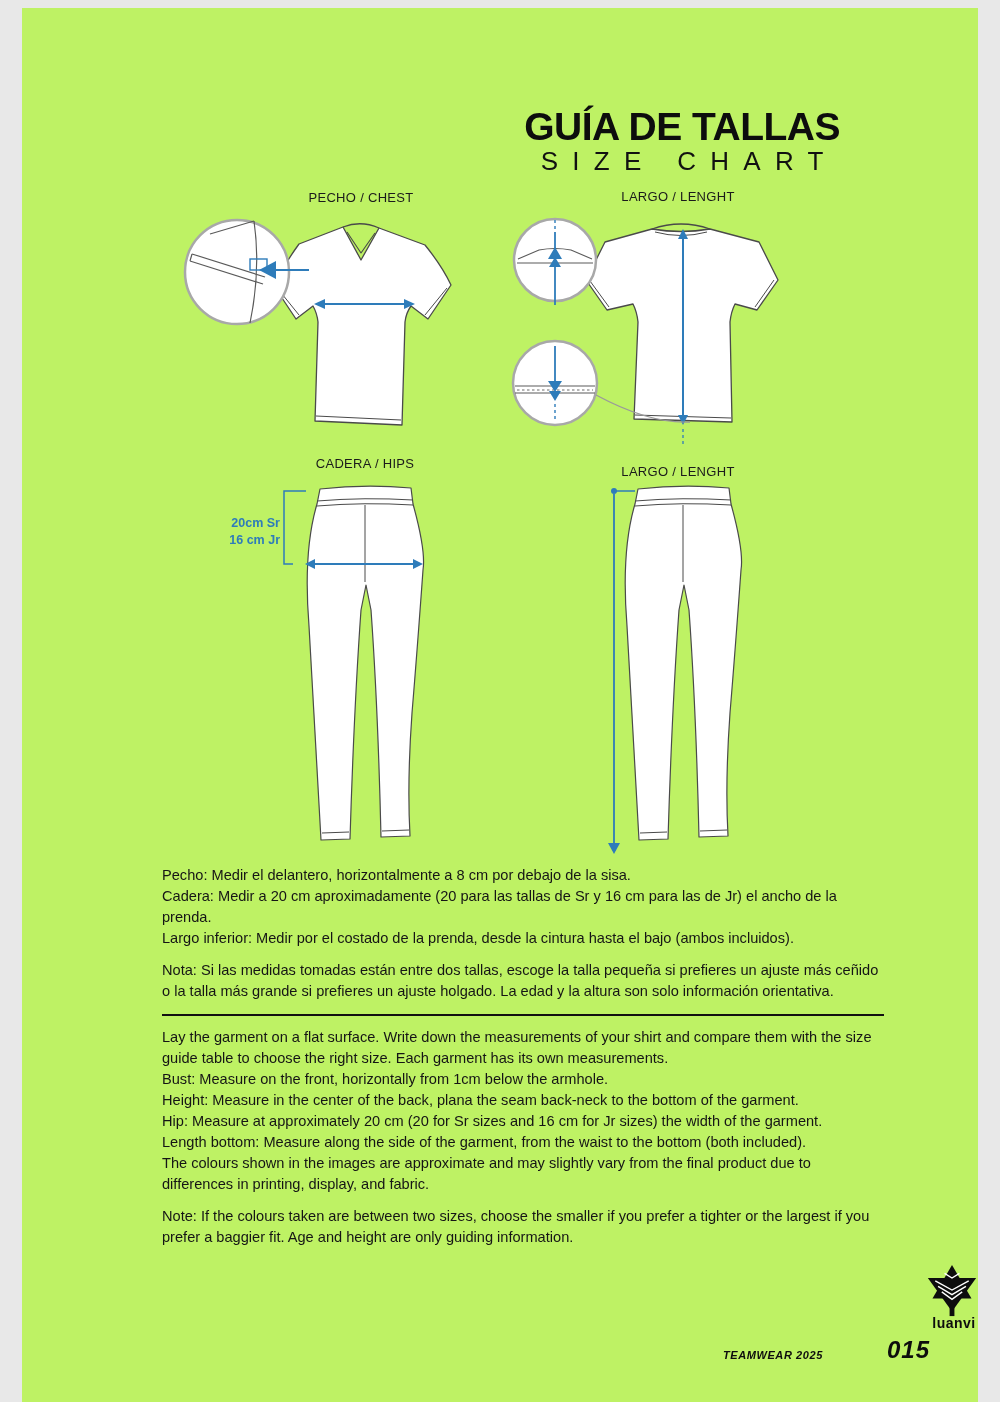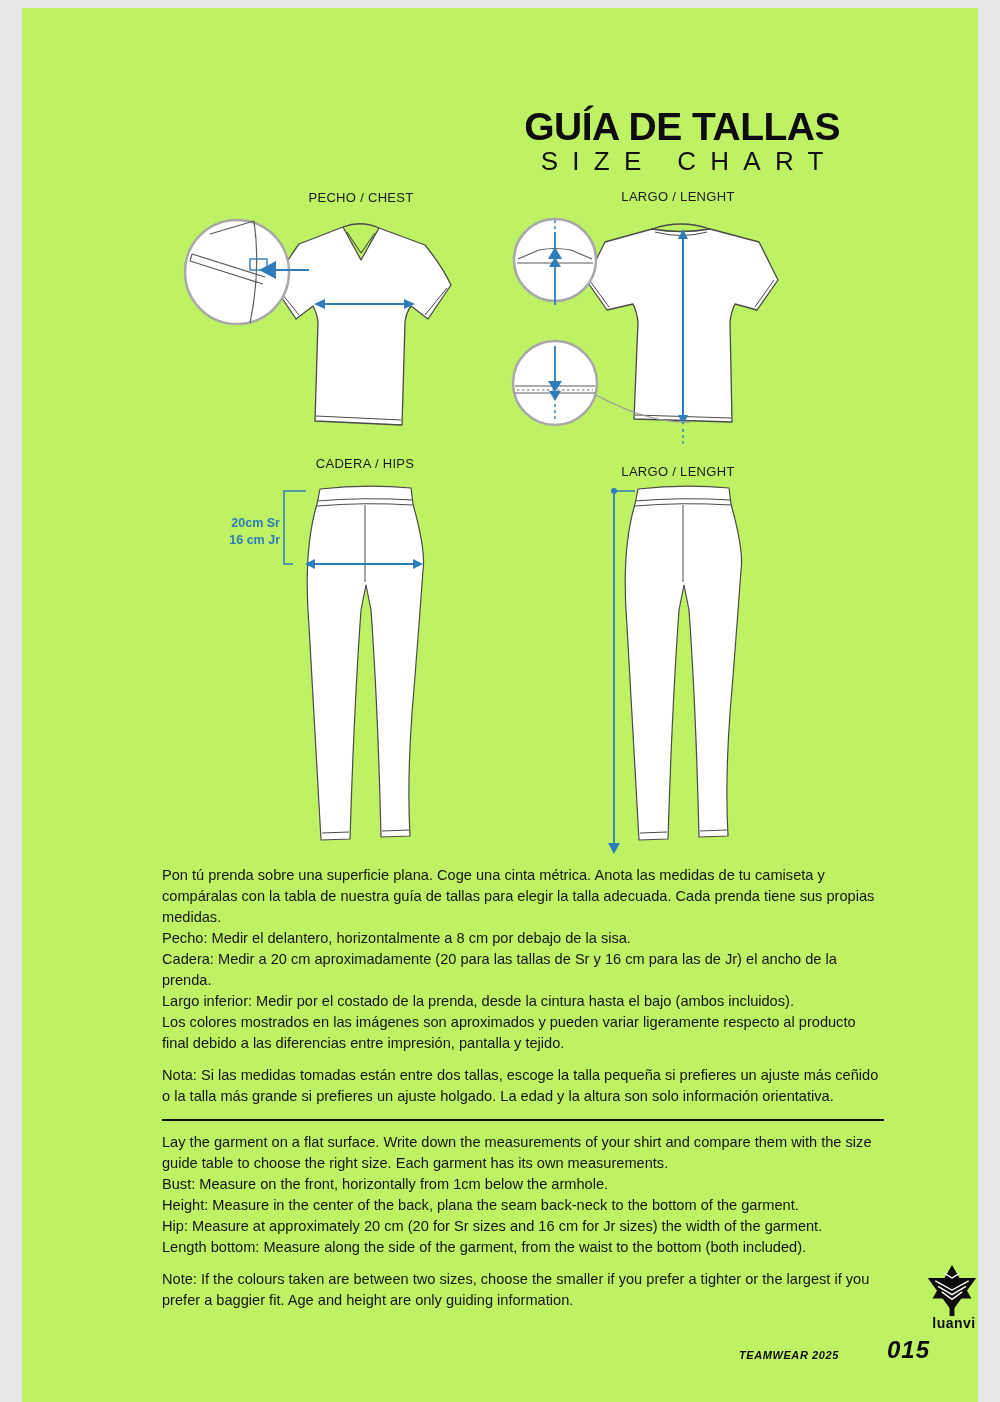--- a/index.html
+++ b/index.html
@@ -17,21 +17,21 @@
   
   .blue-note{position:absolute;color:#2e7cba;font-weight:600;white-space:nowrap;}
   .hip-note{font-size:12.5px;line-height:17px;text-align:right;width:60px;}
   .cm-note{font-size:10.5px;}
   
   .text-col{position:absolute;left:140px;top:857px;width:722px;font-size:14.6px;line-height:21px;color:#151515;}
   .text-col p{margin:0;}
   .note-p{margin-top:11px !important;}
   .divider{border:none;border-top:2.5px solid #111;margin:12px 0 11px 0;width:100%;}
   
-  .collection{position:absolute;right:139px;top:1341px;font-size:11px;font-weight:800;font-style:italic;letter-spacing:0.6px;color:#0d0d0d;white-space:nowrap;}
+  .collection{position:absolute;right:155px;top:1341px;font-size:11px;font-weight:800;font-style:italic;letter-spacing:0.6px;color:#0d0d0d;white-space:nowrap;}
   .pagenum{position:absolute;right:48px;top:1328px;font-size:24px;font-weight:900;font-style:italic;letter-spacing:1px;color:#0d0d0d;}
   .logo-box{position:absolute;left:901px;top:1257px;width:62px;text-align:center;}
   .brand-word{font-size:14px;font-weight:900;letter-spacing:0.5px;color:#0d0d0d;margin-top:-2px;}
   svg{display:block;}
   .artwork{position:absolute;left:0;top:0;}
 </style>
 </head>
 <body>
 
 <div class="page">
@@ -162,34 +162,33 @@
       <line x1="592" y1="483" x2="613" y2="483" stroke-width="1.5"></line>
       <circle cx="592" cy="483" r="3" stroke="none"></circle>
       <line x1="592" y1="486" x2="592" y2="836" stroke-width="1.8"></line>
       <polygon points="592,846 586,835 598,835" stroke="none"></polygon>
       <circle cx="592" cy="841" r="2" stroke="none"></circle>
     </g>
   </svg>
 
   <div class="text-col">
     <div>
-      <p>Pon tú prenda sobre una superficie plana. Coge una cinta métrica. Anota las medidas de tu camiseta y compáralas con la tabla de nuestra guía de tallas para elegir la talla adecuada. Cada prenda tiene sus propias medidas.</p>
       <p>Pecho: Medir el delantero, horizontalmente a 8 cm por debajo de la sisa.</p>
       <p>Cadera: Medir a 20 cm aproximadamente (20 para las tallas de Sr y 16 cm para las de Jr) el ancho de la prenda.</p>
       <p>Largo inferior: Medir por el costado de la prenda, desde la cintura hasta el bajo (ambos incluidos).</p>
-      <p>Los colores mostrados en las imágenes son aproximados y pueden variar ligeramente respecto al producto final debido a las diferencias entre impresión, pantalla y tejido.</p>
       <p class="note-p">Nota: Si las medidas tomadas están entre dos tallas, escoge la talla pequeña si prefieres un ajuste más ceñido o la talla más grande si prefieres un ajuste holgado. La edad y la altura son solo información orientativa.</p>
     </div>
     <hr class="divider">
     <div>
       <p>Lay the garment on a flat surface. Write down the measurements of your shirt and compare them with the size guide table to choose the right size. Each garment has its own measurements.</p>
       <p>Bust: Measure on the front, horizontally from 1cm below the armhole.</p>
       <p>Height: Measure in the center of the back, plana the seam back-neck to the bottom of the garment.</p>
       <p>Hip: Measure at approximately 20 cm (20 for Sr sizes and 16 cm for Jr sizes) the width of the garment.</p>
       <p>Length bottom: Measure along the side of the garment, from the waist to the bottom (both included).</p>
+      <p>The colours shown in the images are approximate and may slightly vary from the final product due to differences in printing, display, and fabric.</p>
       <p class="note-p">Note: If the colours taken are between two sizes, choose the smaller if you prefer a tighter or the largest if you prefer a baggier fit.  Age and height are only guiding information.</p>
     </div>
   </div>
 
   <div class="collection">TEAMWEAR 2025</div>
   <div class="pagenum">015</div>
   <div class="logo-box">
     <svg width="58" height="52" viewBox="0 0 60 56">
       <g fill="#0d0d0d">
         <polygon points="30,0 9,36 51,36"></polygon>

